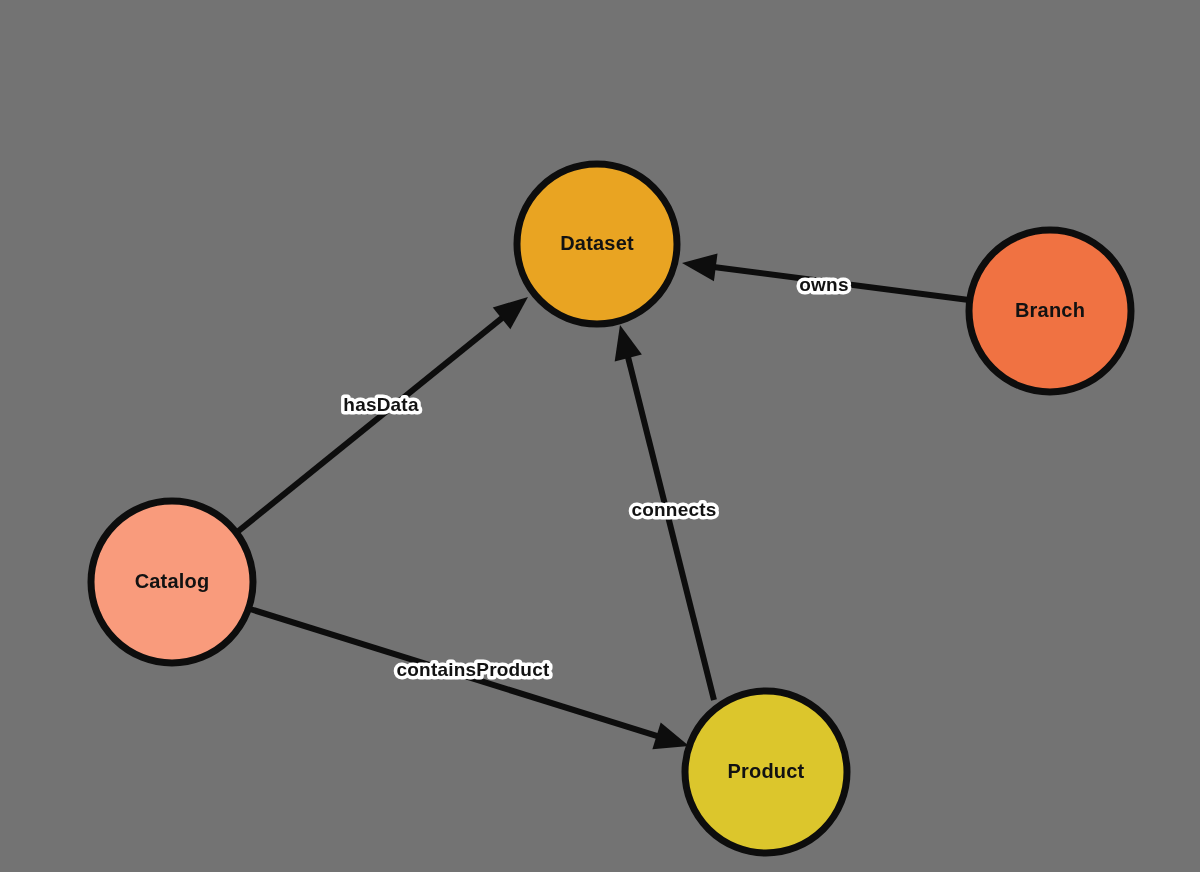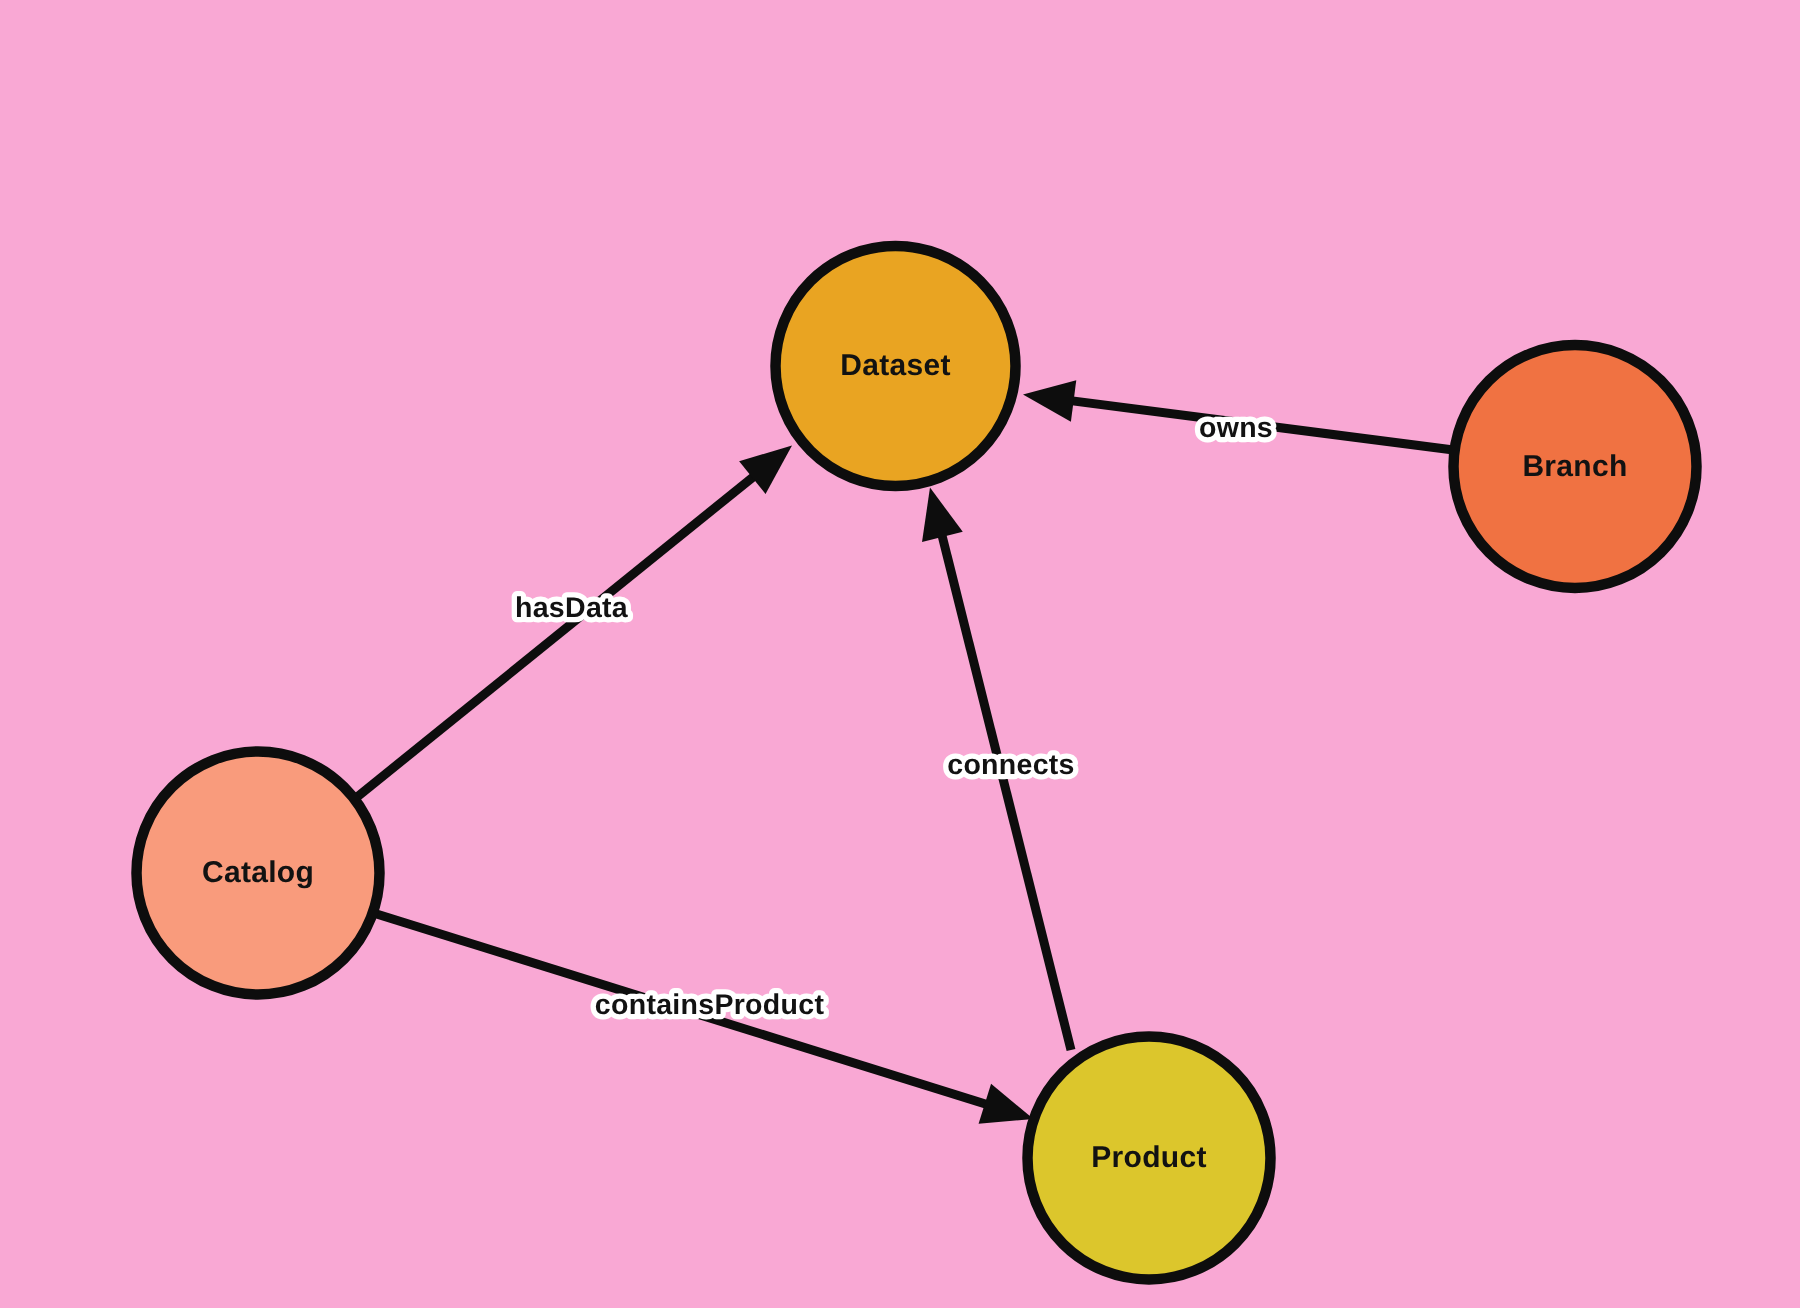--- a/index.html
+++ b/index.html
@@ -10,21 +10,21 @@
   body {
     width: 1200px;
     height: 872px;
     font-family: "Liberation Sans", sans-serif;
     overflow: hidden;
   }
   #graph-canvas {
     position: relative;
     width: 1200px;
     height: 872px;
-    background: #f9a8d4;
+    background: #737373;
   }
   #graph-svg {
     position: absolute;
     top: 0;
     left: 0;
     width: 1200px;
     height: 872px;
   }
   .node-circle {
     stroke: #0d0d0d;

